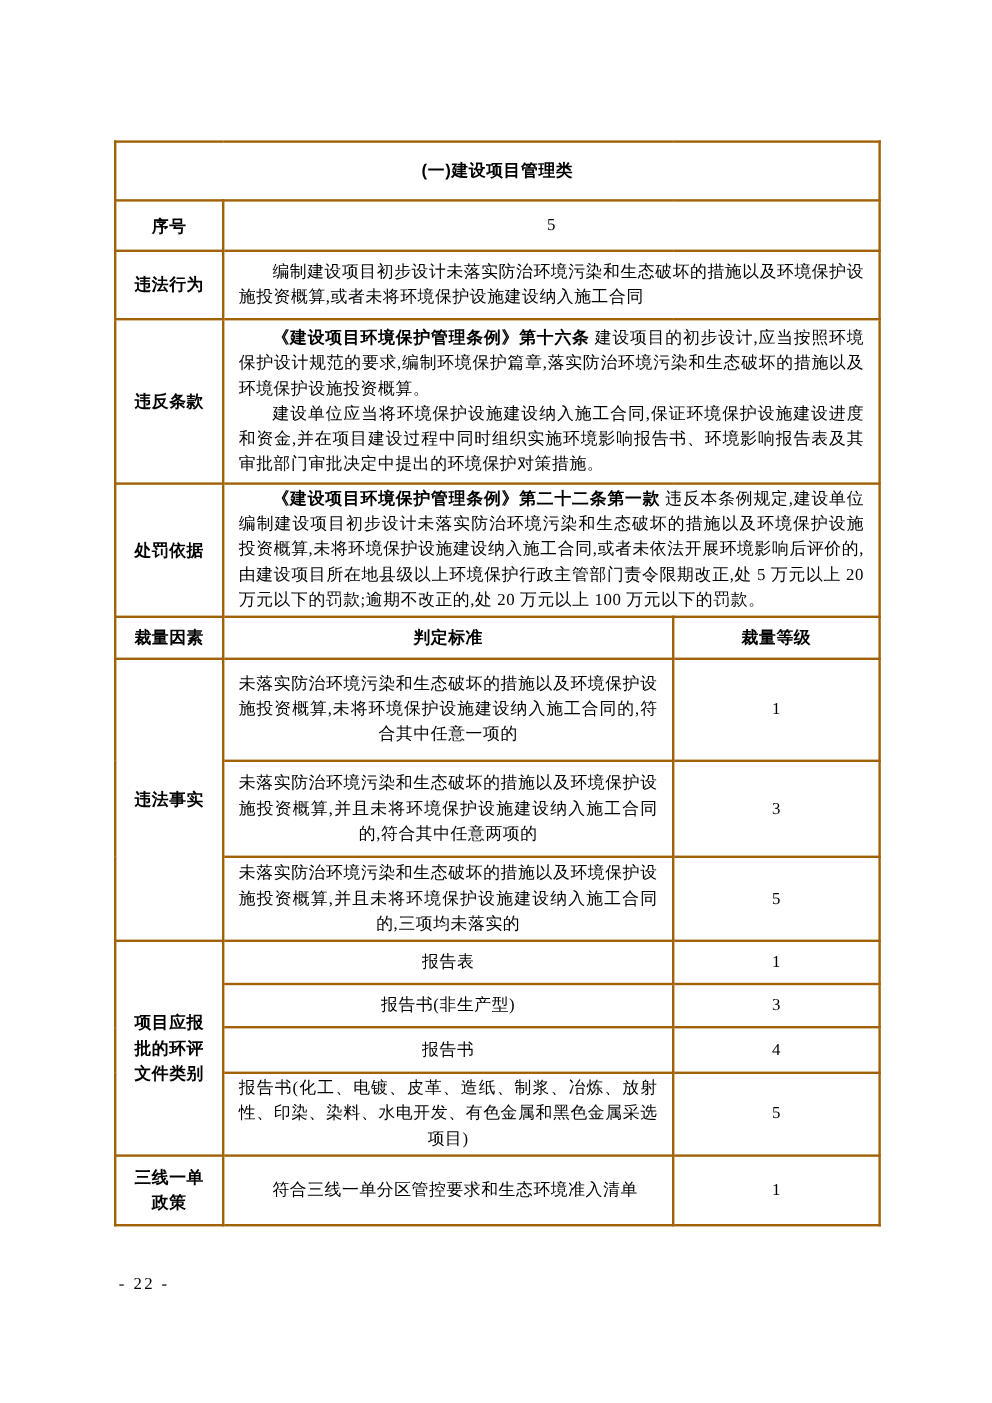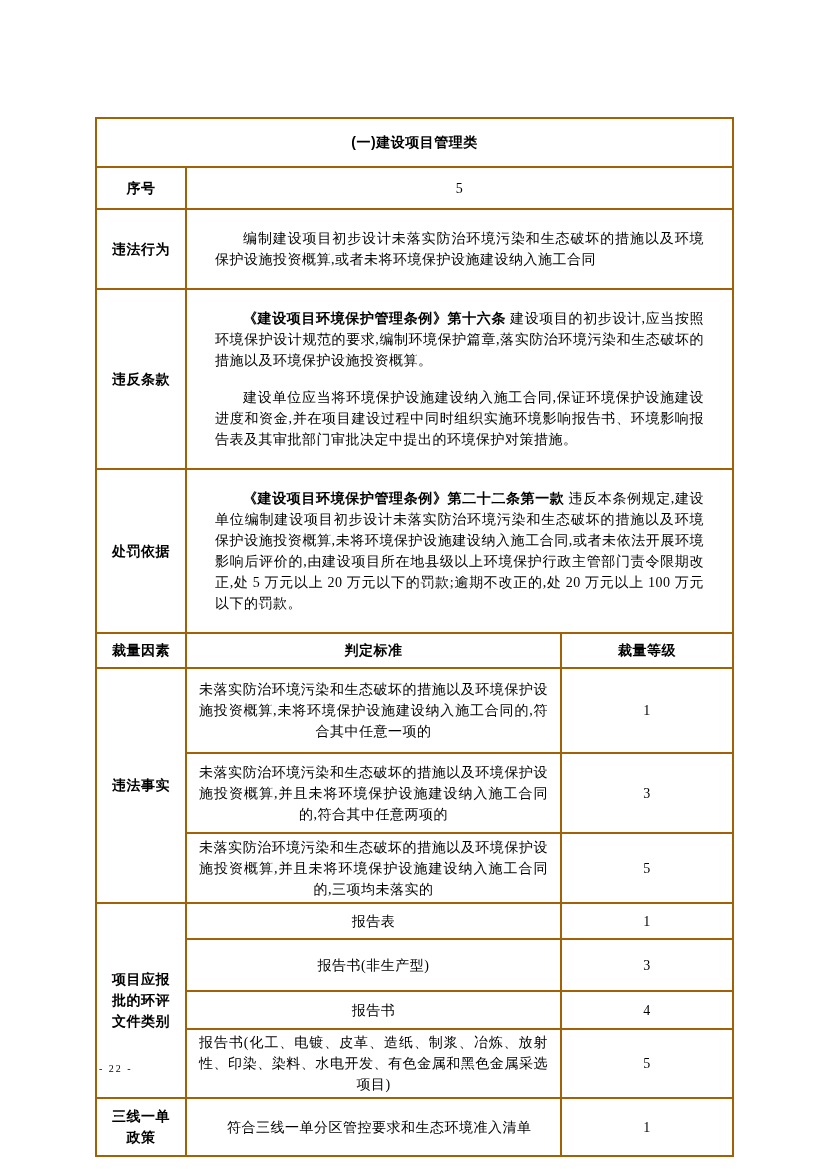--- a/index.html
+++ b/index.html
@@ -26,36 +26,36 @@
   }
   .lbl{
     text-align:center;font-weight:bold;font-size:15px;
     padding:2px 4px;letter-spacing:0;
     font-family:"Liberation Sans","DejaVu Sans",sans-serif;
   }
   .hdr{
     text-align:center;font-weight:bold;font-size:15px;
     font-family:"Liberation Sans","DejaVu Sans",sans-serif;
   }
-  .para{margin:16px;text-indent:2em;text-align:justify;}
+  .para{margin:0;text-indent:2em;text-align:justify;}
   .b{font-weight:bold;}
   .crit{text-align:justify;text-align-last:center;}
   .ctr{text-align:center;}
   .val{text-align:center;padding:2px 4px;}
   .top{vertical-align:top;padding-top:3px;}
   .indent{text-indent:2em;text-align:left;text-align-last:left;}
   
   tr.r-title{height:49px;} tr.r-xh{height:42px;} tr.r-wfxw{height:57px;}
   tr.r-wftk{height:137px;} tr.r-cfyj{height:109px;} tr.r-head{height:35px;padding-left:13px;}
   tr.r-g1{height:85px;} tr.r-g2{height:80px;} tr.r-g3{height:70px;}
-  tr.r-h1{height:36px;} tr.r-h2{height:52px;} tr.r-h3{height:38px;}
+  tr.r-h1{height:36px;} tr.r-h2{height:36px;} tr.r-h3{height:38px;}
   tr.r-h4{height:60px;} tr.r-i{height:58px;padding-left:12px;}
   .page-number{
     position:absolute;left:99px;top:1063px;
-    font-size:10px;letter-spacing:2px;
+    font-size:14px;letter-spacing:2px;
   }
 </style>
 </head>
 <body>
 
 <table class="doc-table">
   <colgroup>
       <col class="c1">
       <col class="c2">
       <col class="c3">

